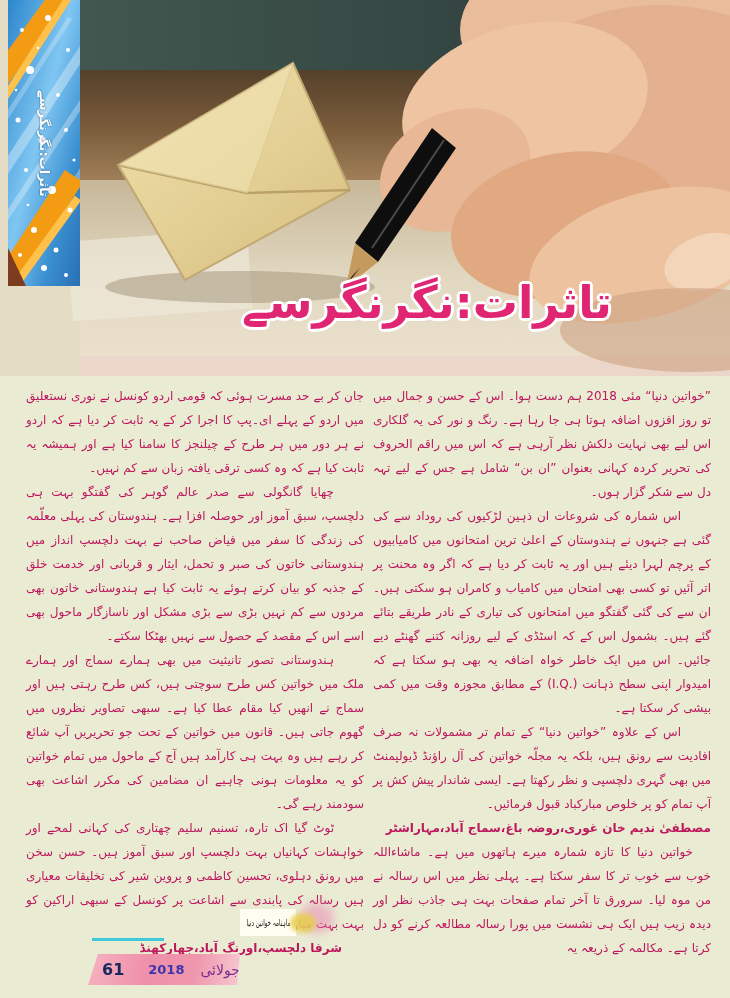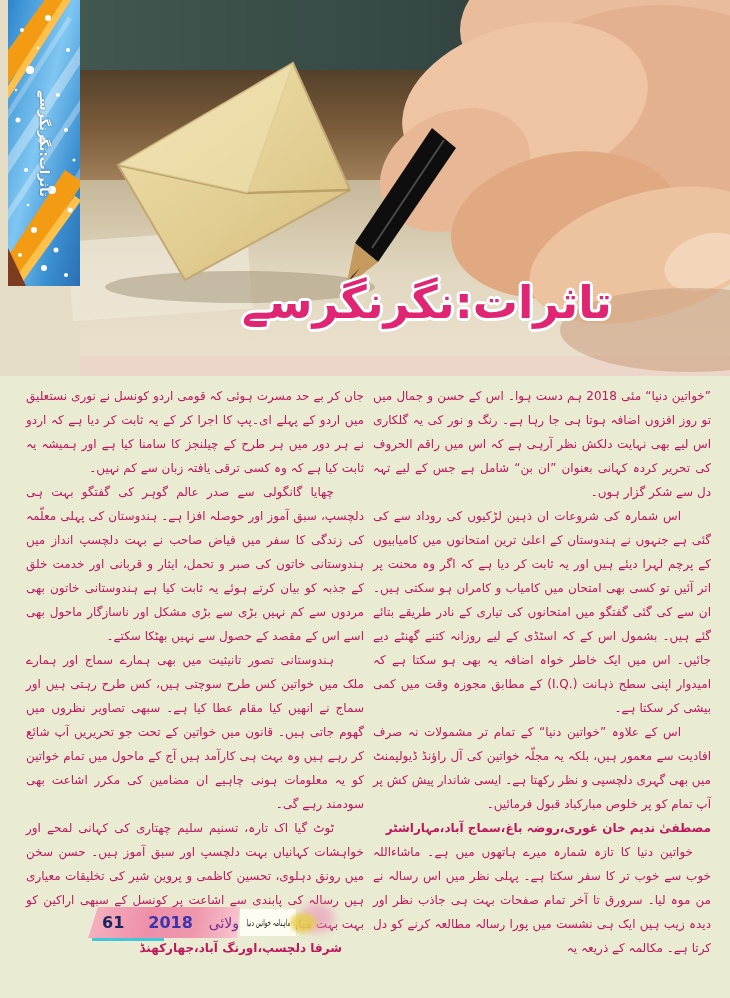--- a/index.html
+++ b/index.html
@@ -24,26 +24,26 @@
   .col-first{right:19px;}
   .col-second{left:26px;}
   .col p{margin:0;}
   .indent{text-indent:30px;}
   .indent-sm{text-indent:18px;}
   .author{font-weight:bold;margin-top:3px;margin-bottom:3px;}
   .author-right{padding-left:6px;}
   .author-left{text-align:right;padding-right:22px;text-indent:0;}
 
   
-  .footer-band{position:absolute;left:88px;top:907px;width:152px;height:31px;
+  .footer-band{position:absolute;left:88px;top:954px;width:152px;height:31px;
     background:linear-gradient(100deg,#f6b3c1 0%,#ee8fa9 40%,#ef97ad 70%,#f8c9d2 100%);
     clip-path:polygon(10px 0,100% 0,calc(100% - 3px) 100%,0 100%);
     display:flex;align-items:center;direction:ltr;}
   .footer-page-num{color:#17265e;font-weight:bold;font-size:16px;margin-left:14px;}
-  .footer-year{color:#3a35ad;font-weight:bold;font-size:16px;margin-left:24px;}
+  .footer-year{color:#3a35ad;font-weight:bold;font-size:13px;margin-left:24px;}
   .footer-month{color:#7b2d8e;font-size:14px;margin-left:16px;direction:rtl;}
   .footer-white{position:absolute;left:240px;top:909px;width:56px;height:27px;background:#fffdf2;
     display:flex;align-items:center;justify-content:center;overflow:hidden;direction:rtl;color:#101010;}
   .footer-white span{font-size:9px;white-space:nowrap;transform:scaleX(.62);}
   .footer-cyan-line{position:absolute;left:92px;top:938px;width:72px;height:3px;background:#41c8d8;}
   .smudge{position:absolute;border-radius:50%;}
   .smudge-yellow{left:290px;top:913px;width:26px;height:20px;background:#e6ce4e;filter:blur(2px);opacity:.85;}
   .smudge-pink{left:300px;top:903px;width:34px;height:30px;background:#eb7fb1;filter:blur(5px);opacity:.5;}
 </style>
 </head>
@@ -162,21 +162,21 @@
   </div>
   <div class="strip-text-wrap">
     <span class="strip-text">تاثرات:نگرنگرسے</span>
   </div>
 
   <div class="page-title">تاثرات:نگرنگرسے</div>
 
   <div class="col col-first">
     <p>”خواتین دنیا“ مئی 2018 ہم دست ہوا۔ اس کے حسن و جمال میں تو روز افزوں اضافہ ہوتا ہی جا رہا ہے۔ رنگ و نور کی یہ گلکاری اس لیے بھی نہایت دلکش نظر آرہی ہے کہ اس میں راقم الحروف کی تحریر کردہ کہانی بعنوان ”ان بن“ شامل ہے جس کے لیے تہہ دل سے شکر گزار ہوں۔</p>
     <p class="indent">اس شمارہ کی شروعات ان ذہین لڑکیوں کی روداد سے کی گئی ہے جنہوں نے ہندوستان کے اعلیٰ ترین امتحانوں میں کامیابیوں کے پرچم لہرا دیئے ہیں اور یہ ثابت کر دیا ہے کہ اگر وہ محنت پر اتر آئیں تو کسی بھی امتحان میں کامیاب و کامران ہو سکتی ہیں۔ ان سے کی گئی گفتگو میں امتحانوں کی تیاری کے نادر طریقے بتائے گئے ہیں۔ بشمول اس کے کہ اسٹڈی کے لیے روزانہ کتنے گھنٹے دیے جائیں۔ اس میں ایک خاطر خواہ اضافہ یہ بھی ہو سکتا ہے کہ امیدوار اپنی سطح ذہانت (.I.Q) کے مطابق مجوزہ وقت میں کمی بیشی کر سکتا ہے۔</p>
-    <p class="indent">اس کے علاوہ ”خواتین دنیا“ کے تمام تر مشمولات نہ صرف افادیت سے معمور ہیں، بلکہ یہ مجلّہ خواتین کی آل راؤنڈ ڈیولپمنٹ میں بھی گہری دلچسپی و نظر رکھتا ہے۔ ایسی شاندار پیش کش پر آپ تمام کو پر خلوص مبارکباد قبول فرمائیں۔</p>
+    <p class="indent">اس کے علاوہ ”خواتین دنیا“ کے تمام تر مشمولات نہ صرف افادیت سے رونق ہیں، بلکہ یہ مجلّہ خواتین کی آل راؤنڈ ڈیولپمنٹ میں بھی گہری دلچسپی و نظر رکھتا ہے۔ ایسی شاندار پیش کش پر آپ تمام کو پر خلوص مبارکباد قبول فرمائیں۔</p>
     <p class="author author-right">مصطفیٰ ندیم خان غوری،روضہ باغ،سماج آباد،مہاراشٹر</p>
     <p class="indent-sm">خواتین دنیا کا تازہ شمارہ میرے ہاتھوں میں ہے۔ ماشاءاللہ خوب سے خوب تر کا سفر سکتا ہے۔ پہلی نظر میں اس رسالہ نے من موہ لیا۔ سرورق تا آخر تمام صفحات بہت ہی جاذب نظر اور دیدہ زیب ہیں ایک ہی نشست میں پورا رسالہ مطالعہ کرنے کو دل کرتا ہے۔ مکالمہ کے ذریعہ یہ</p>
   </div>
 
   <div class="col col-second">
     <p>جان کر بے حد مسرت ہوئی کہ قومی اردو کونسل نے نوری نستعلیق میں اردو کے پہلے ای۔پپ کا اجرا کر کے یہ ثابت کر دیا ہے کہ اردو نے ہر دور میں ہر طرح کے چیلنجز کا سامنا کیا ہے اور ہمیشہ یہ ثابت کیا ہے کہ وہ کسی ترقی یافتہ زبان سے کم نہیں۔</p>
     <p class="indent">چھایا گانگولی سے صدر عالم گوہر کی گفتگو بہت ہی دلچسپ، سبق آموز اور حوصلہ افزا ہے۔ ہندوستان کی پہلی معلّمہ کی زندگی کا سفر میں فیاض صاحب نے بہت دلچسپ انداز میں ہندوستانی خاتون کی صبر و تحمل، ایثار و قربانی اور خدمت خلق کے جذبہ کو بیان کرتے ہوئے یہ ثابت کیا ہے ہندوستانی خاتون بھی مردوں سے کم نہیں بڑی سے بڑی مشکل اور ناسازگار ماحول بھی اسے اس کے مقصد کے حصول سے نہیں بھٹکا سکتے۔</p>
     <p class="indent">ہندوستانی تصور تانیثیت میں بھی ہمارے سماج اور ہمارے ملک میں خواتین کس طرح سوچتی ہیں، کس طرح رہتی ہیں اور سماج نے انھیں کیا مقام عطا کیا ہے۔ سبھی تصاویر نظروں میں گھوم جاتی ہیں۔ قانون میں خواتین کے تحت جو تحریریں آپ شائع کر رہے ہیں وہ بہت ہی کارآمد ہیں آج کے ماحول میں تمام خواتین کو یہ معلومات ہونی چاہیے ان مضامین کی مکرر اشاعت بھی سودمند رہے گی۔</p>
     <p class="indent">ٹوٹ گیا اک تارہ، تسنیم سلیم چھتاری کی کہانی لمحے اور خواہشات کہانیاں بہت دلچسپ اور سبق آموز ہیں۔ حسن سخن میں رونق دہلوی، تحسین کاظمی و پروین شیر کی تخلیقات معیاری ہیں رسالہ کی پابندی سے اشاعت پر کونسل کے سبھی اراکین کو بہت بہت مبارک باد۔</p>
     <p class="author author-left">شرفا دلچسپ،اورنگ آباد،جھارکھنڈ</p>

